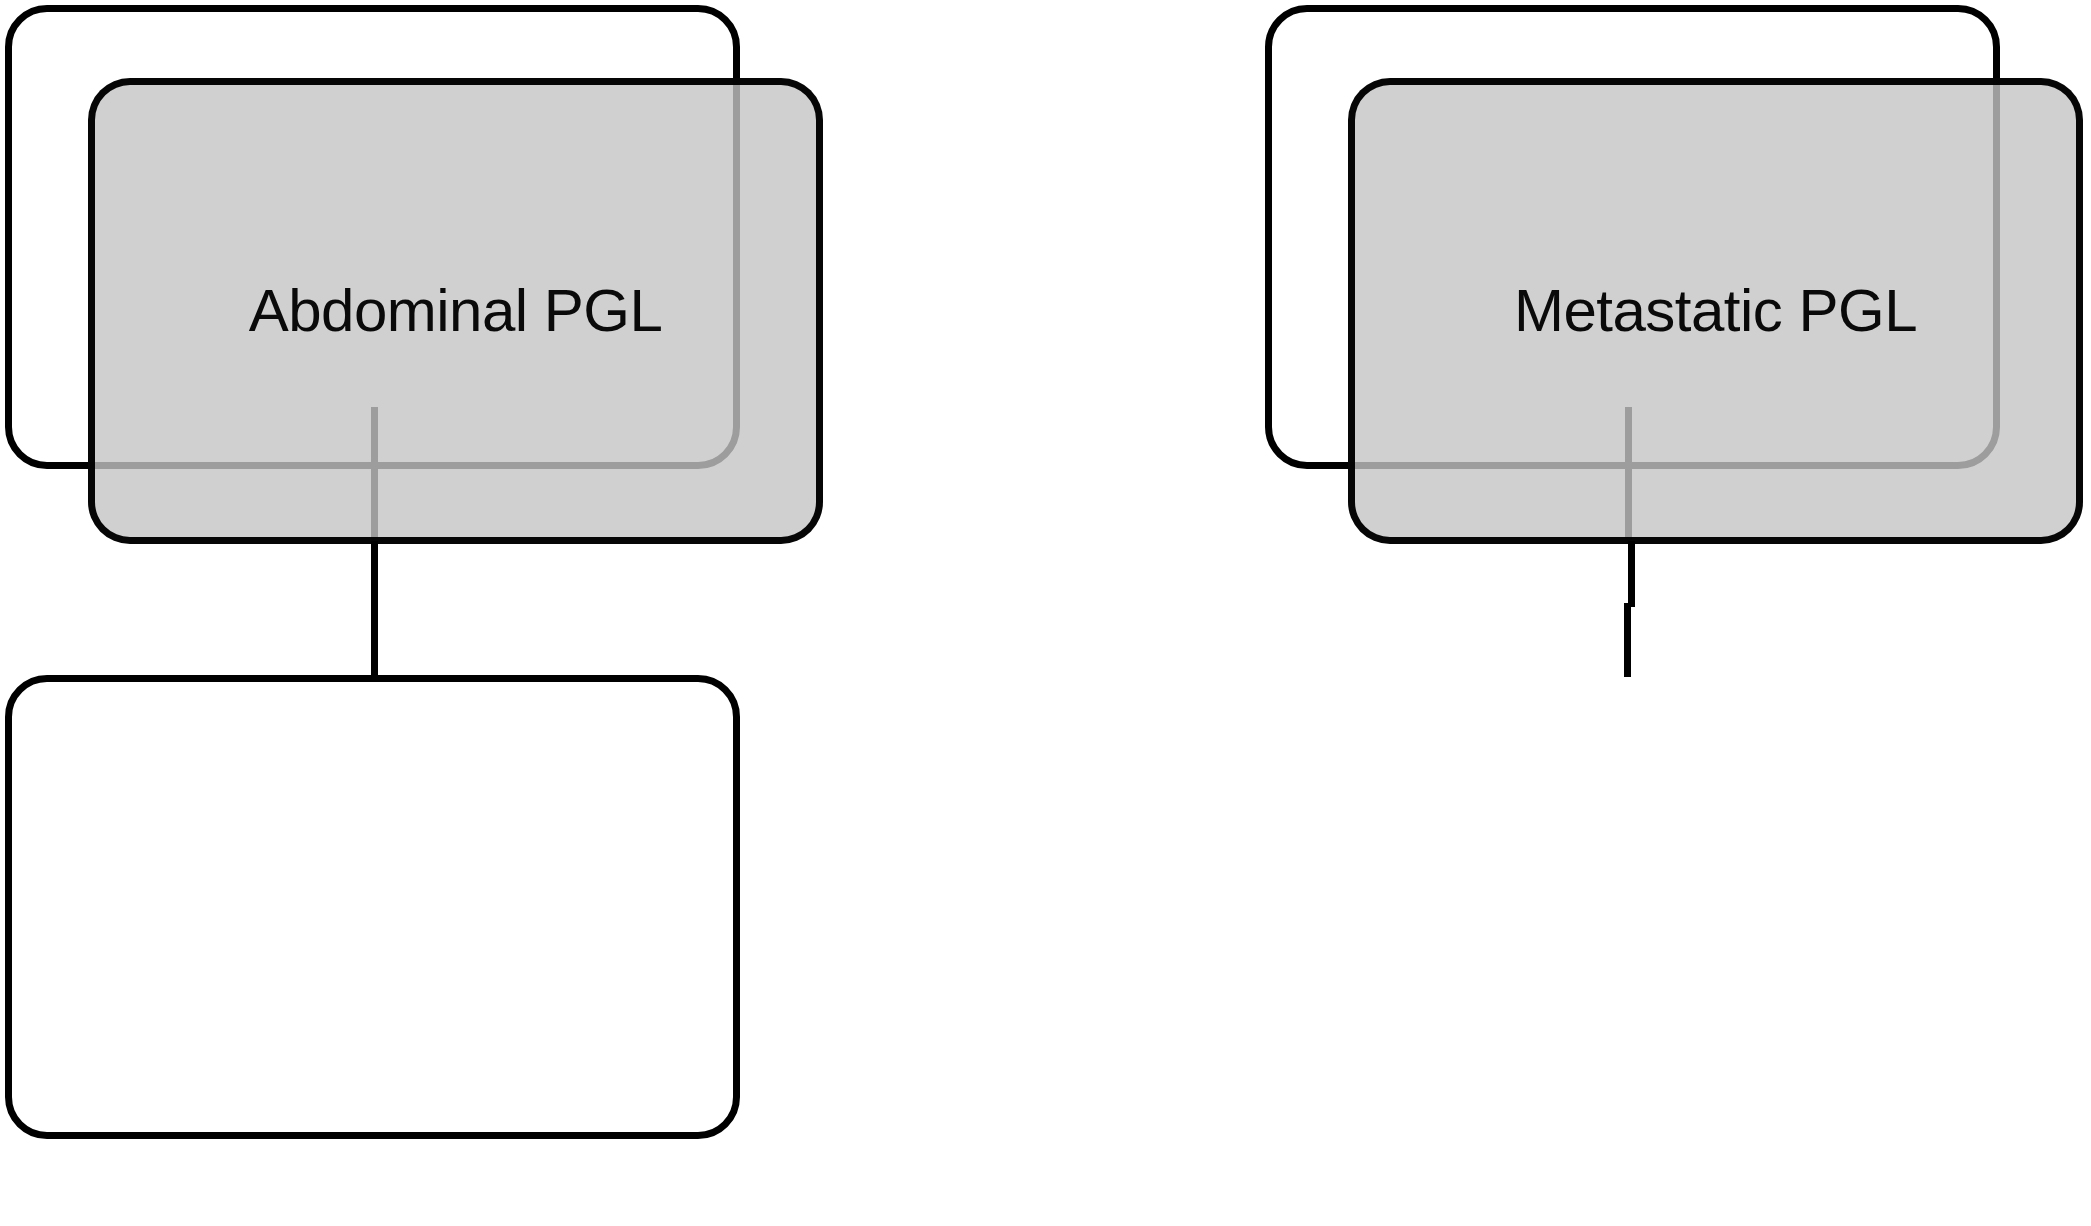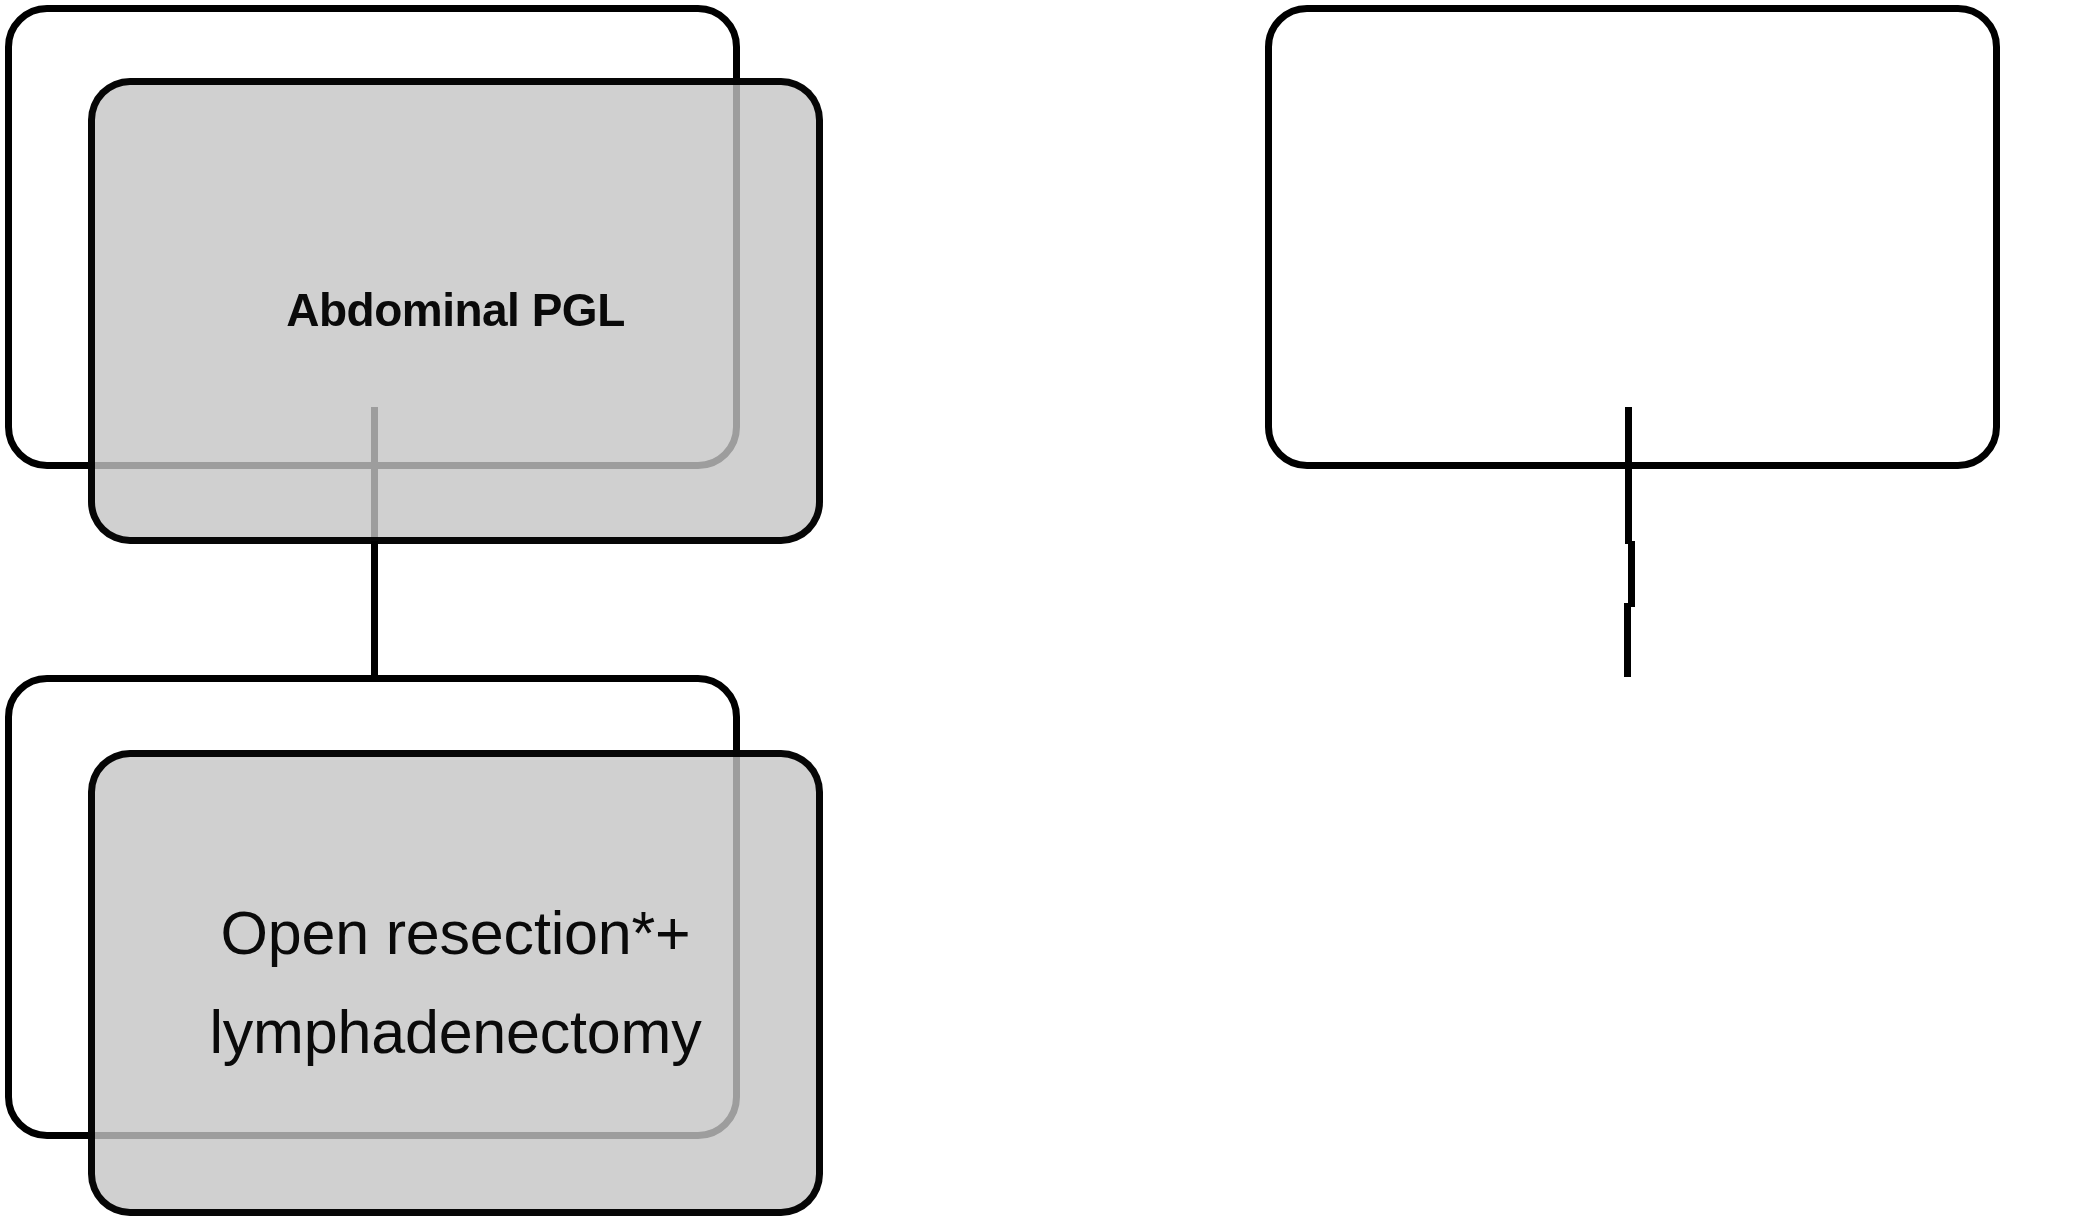--- a/index.html
+++ b/index.html
@@ -48,22 +48,22 @@
 
   .card-label{
     width:86%;
     text-align:center;
     color:#0a0a0a;
     line-height:1.62;
     letter-spacing:-0.2px;
     word-break:break-word;
   }
   .card-label.bold{
-    font-weight:700;
-    font-size:46px;
+    font-weight:400;
+    font-size:60px;
     line-height:1.2;
     letter-spacing:-0.5px;
   }
   .card-label.plain{
     font-weight:400;
     font-size:61px;
   }
 
   
   .connector{
@@ -90,29 +90,29 @@
 
     <div class="card-front" style="left:83px; top:73px; width:735px; height:466px;">
       <div class="card-label bold">Abdominal PGL</div>
     </div>
   </div>
 
   <div class="connector connector-mid" style="left:371px; top:541px; width:7px; height:136px;"></div>
 
   <div class="node" style="left:5px; top:675px; width:818px; height:543px;">
     <div class="card-back" style="width:735px; height:464px;"></div>
-    <div class="card-front" style="left:83px; top:75px; width:735px; height:466px;">
-      <div class="card-label plain">Open resection*+ lymphadenectomy</div>
-    </div>
   </div>
 
   <div class="node" style="left:1265px; top:5px; width:818px; height:539px;">
     <div class="card-back" style="width:735px; height:464px;"></div>
 
     <div class="connector connector-top" style="left:360px; top:402px; width:7px; height:137px;"></div>
 
+    <div class="card-front" style="left:83px; top:73px; width:735px; height:466px;">
+      <div class="card-label bold">Metastatic PGL</div>
+    </div>
   </div>
 
   <div class="connector connector-mid" style="left:1628px; top:541px; width:7px; height:66px;"></div>
   <div class="connector connector-mid" style="left:1624px; top:603px; width:7px; height:74px;"></div>
 
 
 </div>
 
 </body></html>

